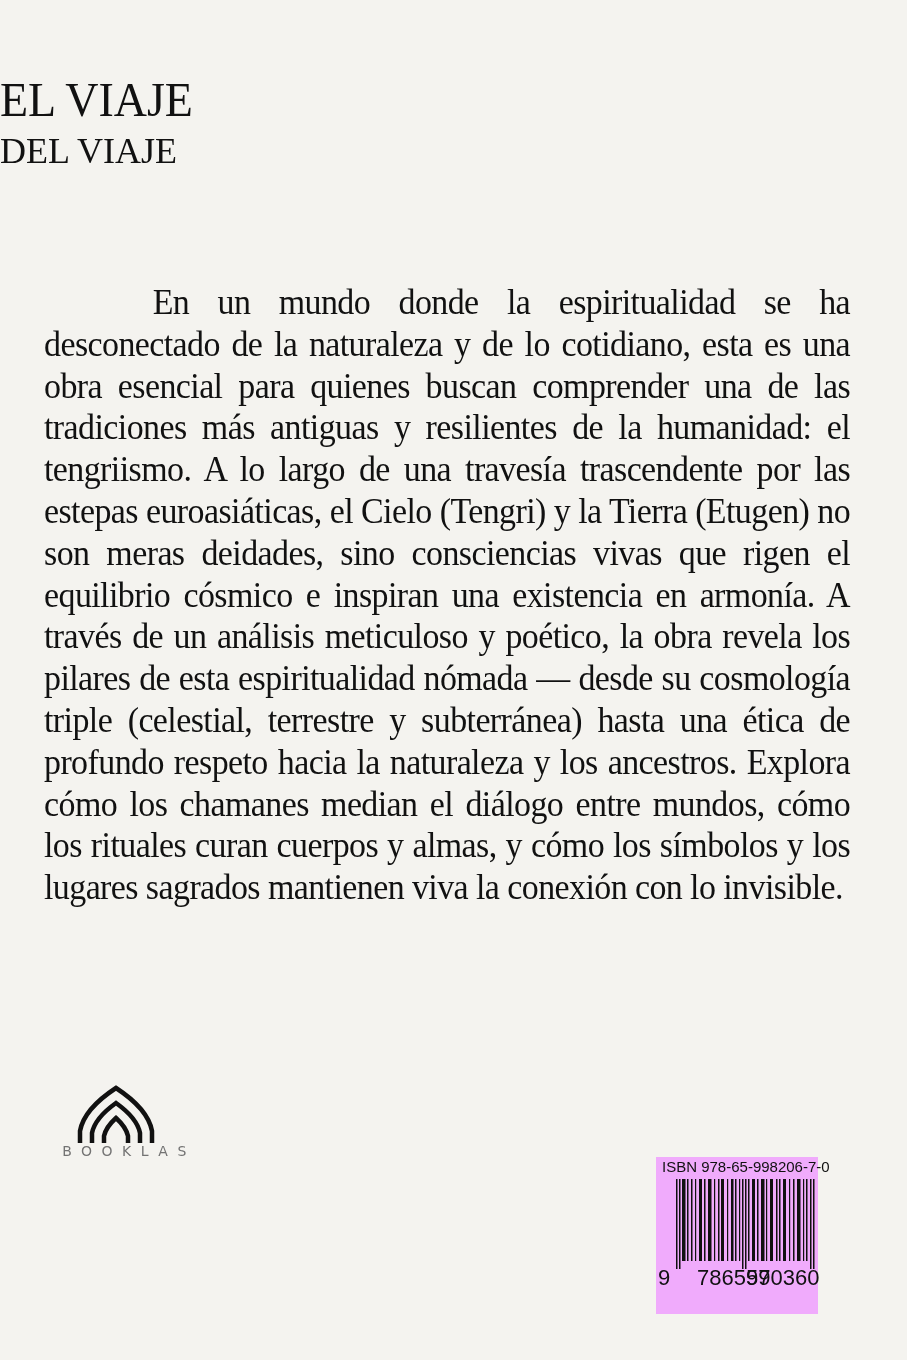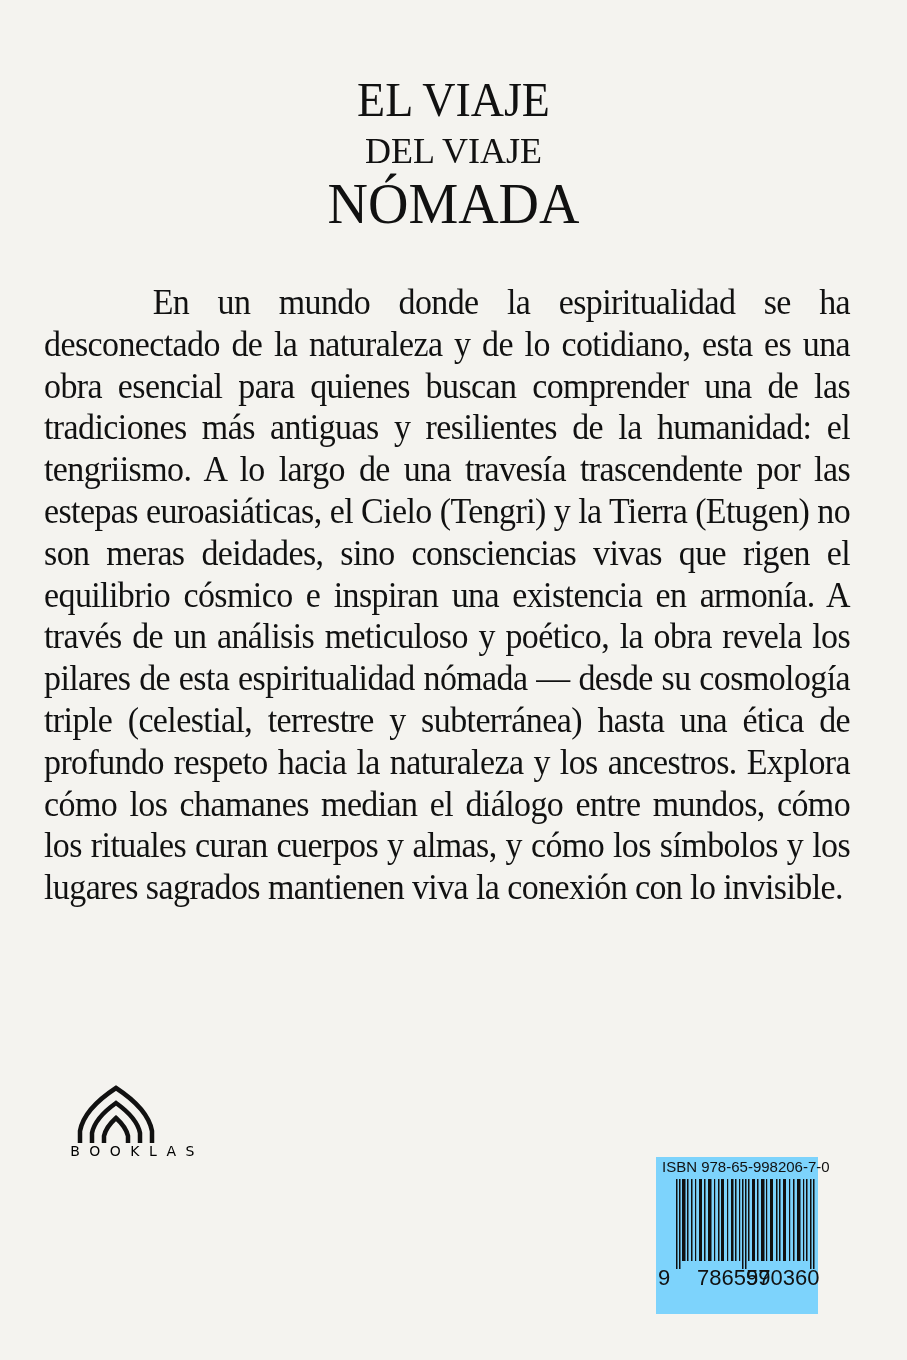--- a/index.html
+++ b/index.html
@@ -13,21 +13,20 @@
       position: relative;
       overflow: hidden;
       font-family: "Liberation Serif", "DejaVu Serif", serif;
       color: #111;
     }
     .title-block {
       position: absolute;
       top: 74px;
       left: 0;
       width: 907px;
-      text-align: center;
     }
     .title-line1 {
       display: block;
       font-size: 46px;
       line-height: 52px;
       letter-spacing: 0px;
       transform: scaleY(1.05);
     }
     .title-line2 {
       display: block;
@@ -69,31 +68,31 @@
       top: 0;
     }
     .logo-text {
       position: absolute;
       left: 0;
       top: 58px;
       width: 150px;
       font-family: "DejaVu Sans", sans-serif;
       font-size: 14px;
       letter-spacing: 9.5px;
-      color: #000000;
-      text-align: right;
+      color: #737373;
+      text-align: center;
       padding-left: 6px;
     }
     .barcode-box {
       position: absolute;
       left: 656px;
       top: 1157px;
       width: 162px;
       height: 157px;
-      background: #7dd3fc;
+      background: #f0abfc;
     }
     .isbn-label {
       position: absolute;
       left: 6px;
       top: 1px;
       font-family: "Liberation Sans", "DejaVu Sans", sans-serif;
       font-size: 15px;
       color: #111;
       white-space: nowrap;
     }
@@ -117,21 +116,20 @@
     .barcode-digits .d3 { position: absolute; left: 88px; }
   </style>
 </head>
 <body>
 
 <div>
 
   <div class="title-block">
     <span class="title-line1">EL VIAJE</span>
     <span class="title-line2">DEL VIAJE</span>
-    <span class="title-line3">NÓMADA</span>
   </div>
 
   <p class="blurb" style="margin:0;">En un mundo donde la espiritualidad se ha desconectado de la naturaleza y de lo cotidiano, esta es una obra esencial para quienes buscan comprender una de las tradiciones más antiguas y resilientes de la humanidad: el tengriismo. A lo largo de una travesía trascendente por las estepas euroasiáticas, el Cielo (Tengri) y la Tierra (Etugen) no son meras deidades, sino consciencias vivas que rigen el equilibrio cósmico e inspiran una existencia en armonía. A través de un análisis meticuloso y poético, la obra revela los pilares de esta espiritualidad nómada — desde su cosmología triple (celestial, terrestre y subterránea) hasta una ética de profundo respeto hacia la naturaleza y los ancestros. Explora cómo los chamanes median el diálogo entre mundos, cómo los rituales curan cuerpos y almas, y cómo los símbolos y los lugares sagrados mantienen viva la conexión con lo invisible.</p>
 
   <div class="logo">
     <svg width="80" height="60" viewBox="0 0 80 60">
       <g fill="none" stroke="#111" stroke-width="4.5" stroke-linejoin="miter">
         <path d="M4 58 L4 46 Q8 24 40 3 Q72 24 76 46 L76 58"></path>
         <path d="M16 58 L16 48 Q19 33 40 18 Q61 33 64 48 L64 58"></path>
         <path d="M28 58 L28 51 Q30 42 40 33 Q50 42 52 51 L52 58"></path>

